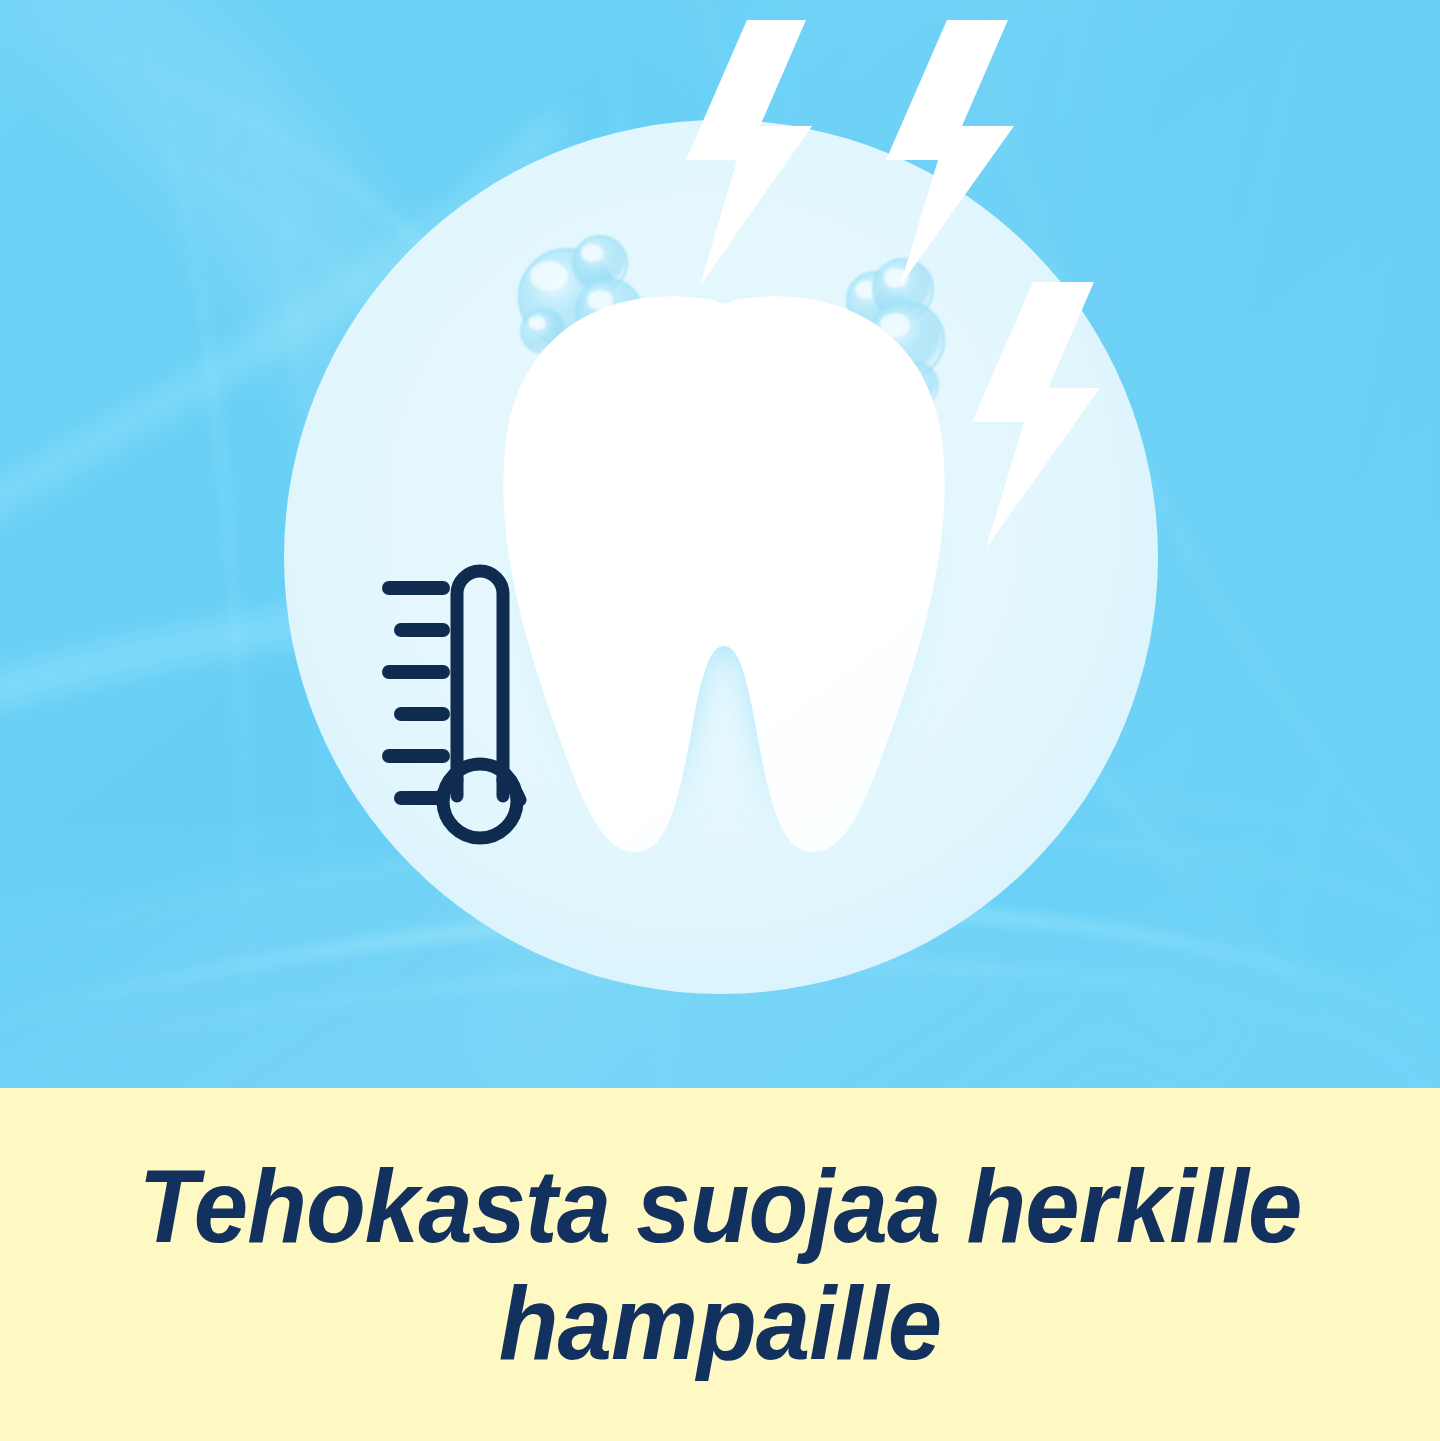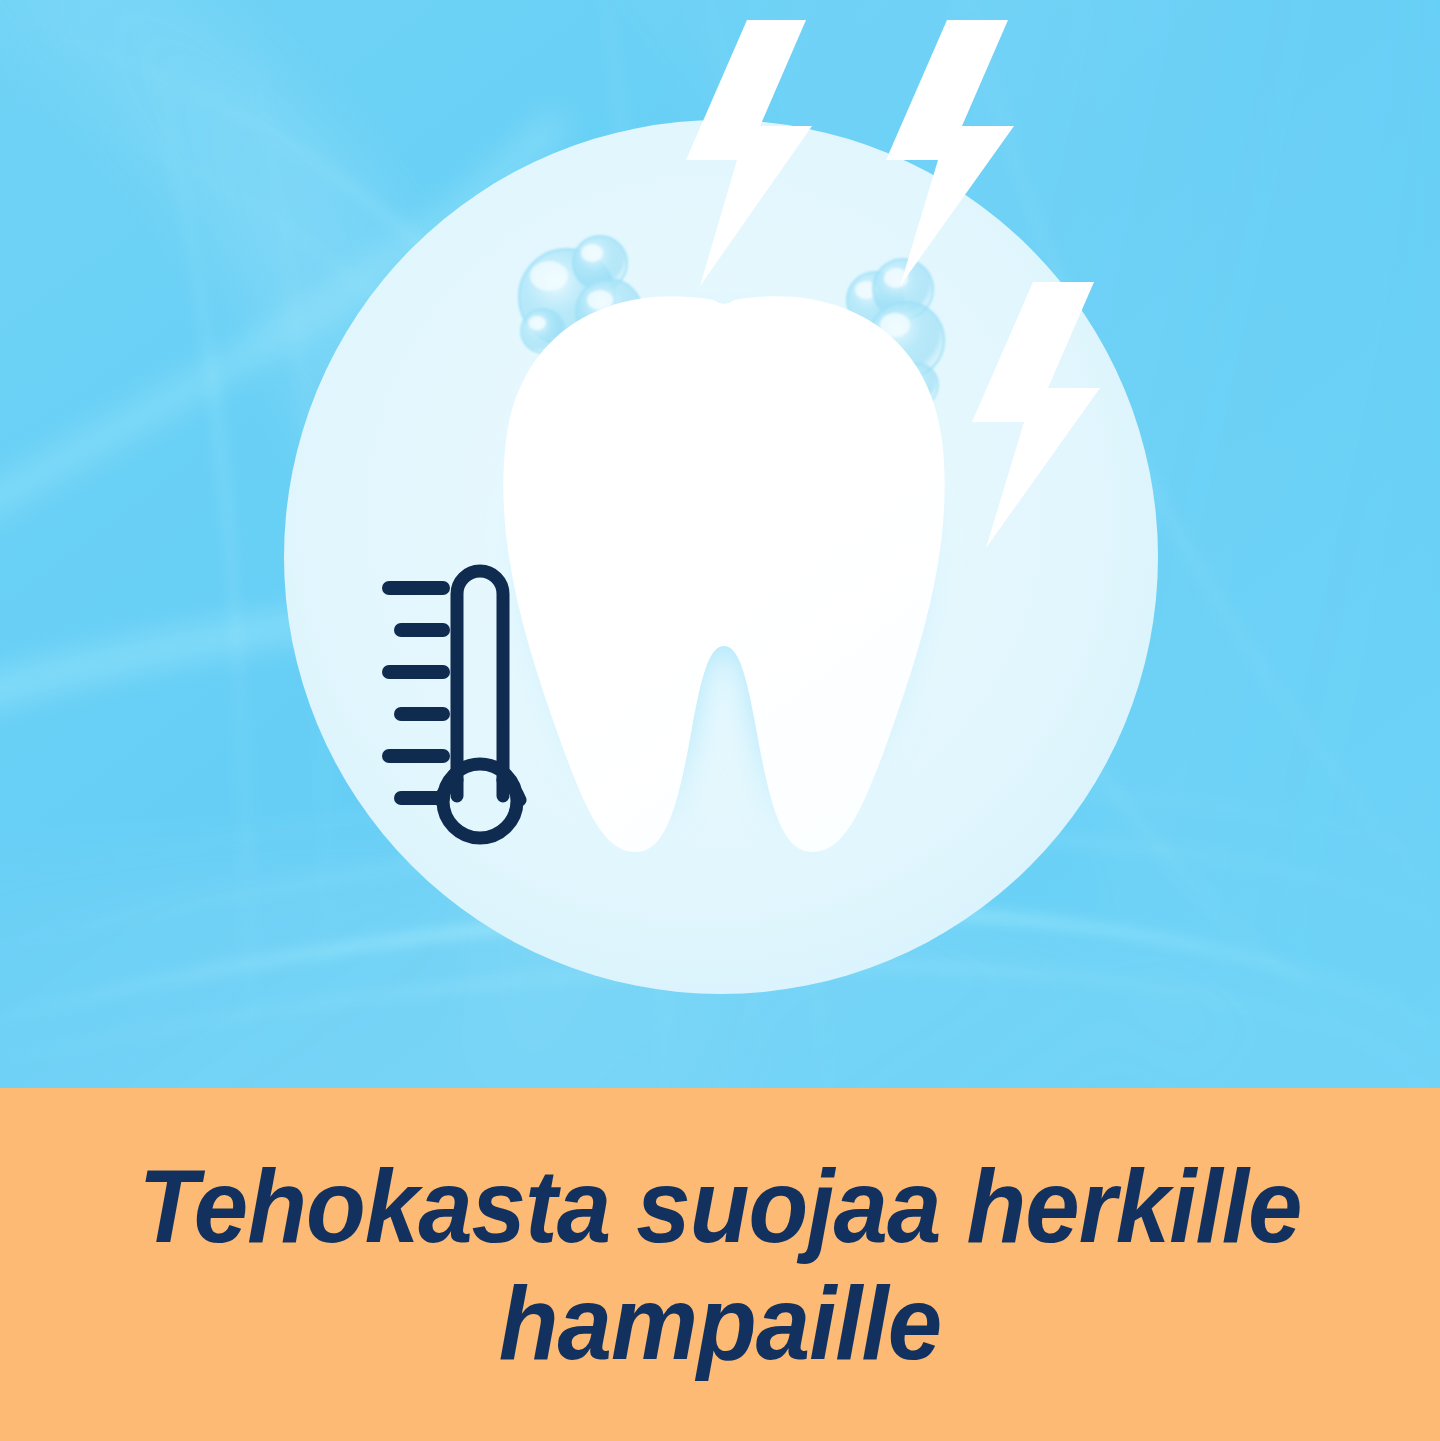--- a/index.html
+++ b/index.html
@@ -39,21 +39,21 @@
     width: 1440px;
     height: 1088px;
   }
   
   #caption-panel {
     position: absolute;
     left: 0;
     top: 1088px;
     width: 1440px;
     height: 353px;
-    background: #fdba74;
+    background: #fef9c3;
     display: flex;
     align-items: center;
     justify-content: center;
   }
   #caption-text {
     width: 1280px;
     text-align: center;
     font-family: "Liberation Sans", sans-serif;
     font-weight: bold;
     font-style: italic;

